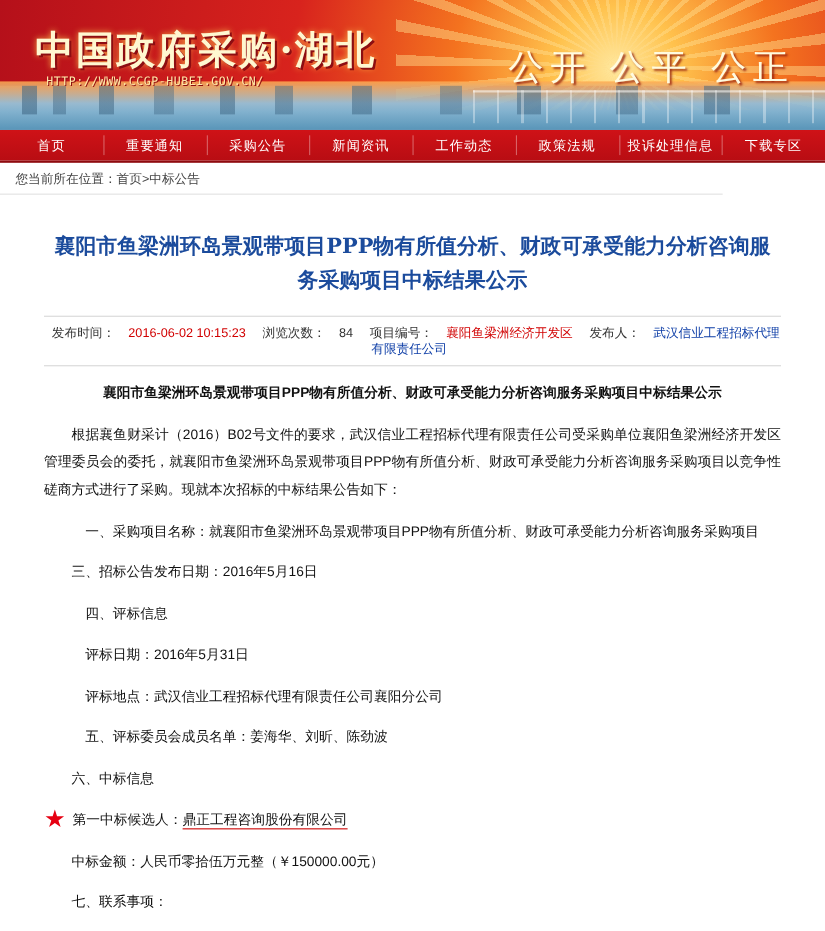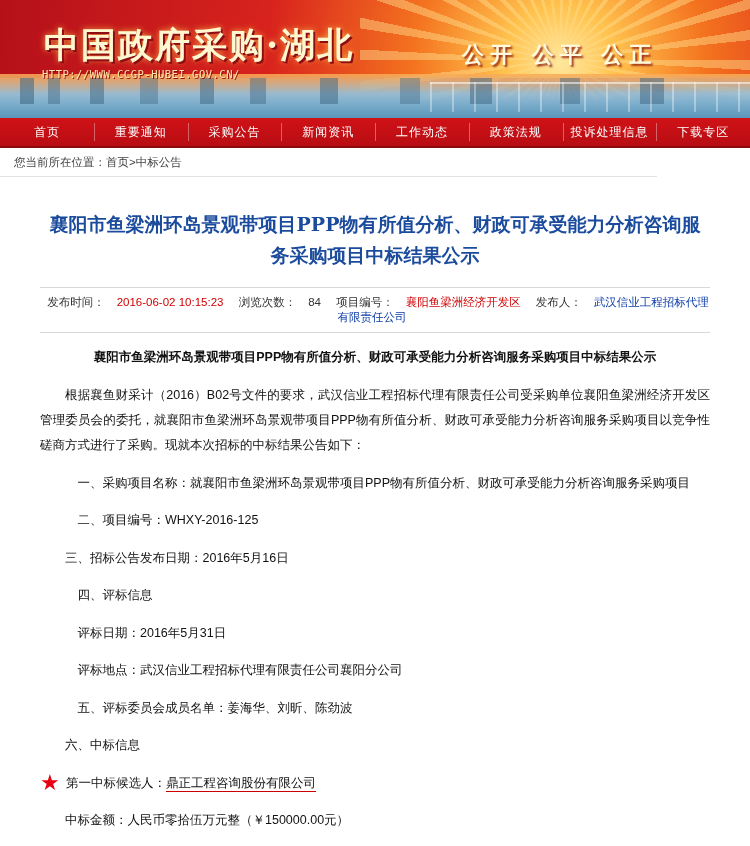--- a/index.html
+++ b/index.html
@@ -51,43 +51,43 @@
       transparent 492px 560px, rgba(60,100,130,.45) 560px 580px, transparent 580px 640px,
       rgba(60,100,130,.5) 640px 664px, transparent 664px 750px);
   }
   .banner-bridge {
     position: absolute; left: 430px; bottom: 6px; width: 320px; height: 30px;
     border-top: 2px solid rgba(255,255,255,.55);
     background:
       repeating-linear-gradient(90deg, rgba(255,255,255,.35) 0 2px, transparent 2px 22px);
   }
   .banner-title {
-    position: absolute; left: 44px; top: 22px;
+    position: absolute; left: 32px; top: 22px;
     font-family: "DejaVu Serif", serif;
     font-weight: bold;
     font-size: 35px;
     letter-spacing: 2px;
     color: #fff7d0;
     text-shadow: 2px 2px 0 #8d0d12, 0 0 6px rgba(255,200,80,.9);
     white-space: nowrap;
   }
   .banner-url {
     position: absolute; left: 30px; top: 68px;
     font-family: "DejaVu Sans Mono", monospace;
     font-size: 10.5px;
     letter-spacing: .5px;
     color: #ffe7a8;
     text-shadow: 1px 1px 0 #8d0d12;
     margin-left: 12px;
   }
   .banner-slogan {
     position: absolute; left: 462px; top: 40px;
     font-family: "DejaVu Serif", serif;
-    font-weight: bold;
-    font-size: 22px;
+    font-weight: normal;
+    font-size: 32px;
     letter-spacing: 6px;
     color: #fffbe0;
     text-shadow: 2px 2px 2px rgba(140,20,10,.85);
     white-space: nowrap;
   }
 
   
   .nav {
     width: 750px; height: 30px;
     background: linear-gradient(180deg,#cf1217 0%, #b80d13 100%);
@@ -228,21 +228,20 @@
     </div>
 
     <div class="sub-title">襄阳市鱼梁洲环岛景观带项目PPP物有所值分析、财政可承受能力分析咨询服务采购项目中标结果公示</div>
 
     <div class="body-text">
 
       <p class="p-indent">根据襄鱼财采计（2016）B02号文件的要求，武汉信业工程招标代理有限责任公司受采购单位襄阳鱼梁洲经济开发区管理委员会的委托，就襄阳市鱼梁洲环岛景观带项目PPP物有所值分析、财政可承受能力分析咨询服务采购项目以竞争性磋商方式进行了采购。现就本次招标的中标结果公告如下：</p>
 
       <p class="p-indent3 mt8">一、采购项目名称：就襄阳市鱼梁洲环岛景观带项目PPP物有所值分析、财政可承受能力分析咨询服务采购项目</p>
 
-      <p class="p-indent3 mt8">二、项目编号：WHXY-2016-125</p>
 
       <p class="p-indent">三、招标公告发布日期：2016年5月16日</p>
 
       <p class="p-indent3 mt8">四、评标信息</p>
       <p class="p-indent3">评标日期：2016年5月31日</p>
       <p class="p-indent3">评标地点：武汉信业工程招标代理有限责任公司襄阳分公司</p>
 
       <p class="p-indent3 mt8">五、评标委员会成员名单：姜海华、刘昕、陈劲波</p>
 
       <p class="p-indent mt8">六、中标信息</p>

